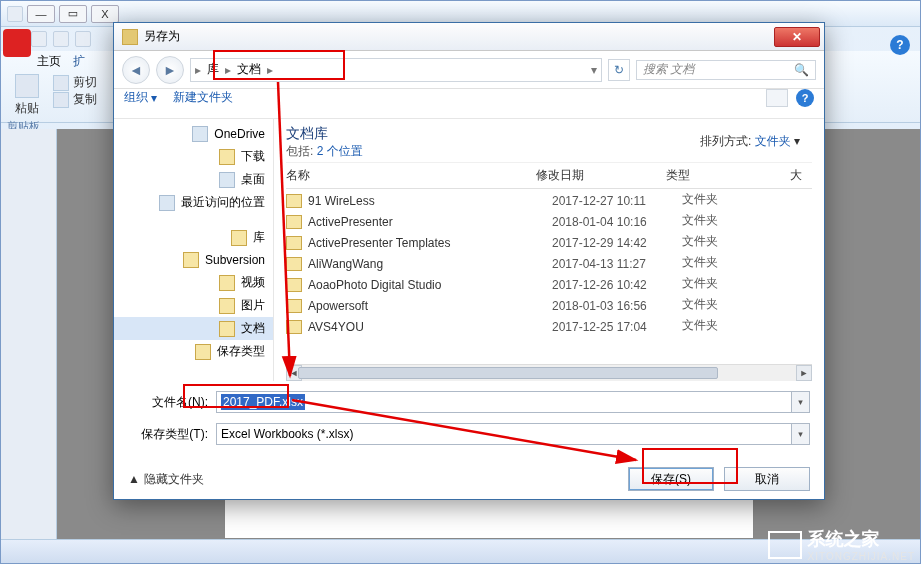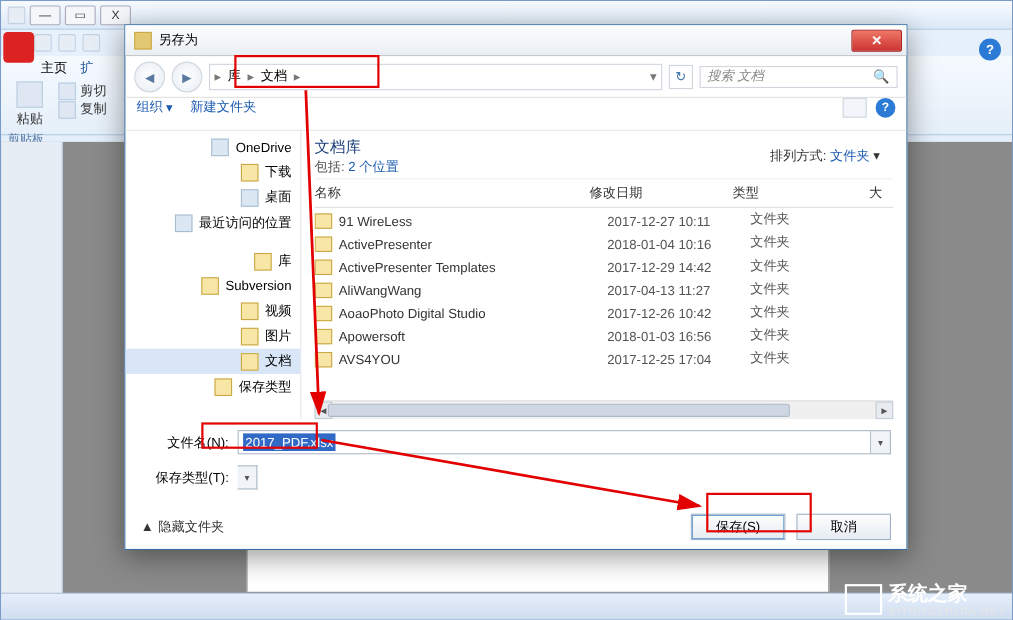--- a/index.html
+++ b/index.html
@@ -300,20 +300,23 @@
   <div class="dlg-bottom">
     <div class="field-row">
       <div class="field-label">文件名(N):</div>
       <div class="field-input">
           <span class="selected">2017_PDF.xlsx</span>
         </div>
       <div class="field-drop">▾</div>
     </div>
     <div class="field-row">
       <div class="field-label">保存类型(T):</div>
+      <div class="field-input">
+          <span>Excel Workbooks (*.xlsx)</span>
+        </div>
       <div class="field-drop">▾</div>
     </div>
   </div>
 
   <div class="dlg-actions">
     <div class="hide-folders">
       <span>▲</span>
       <span>隐藏文件夹</span>
     </div>
     <div class="spacer"></div>

